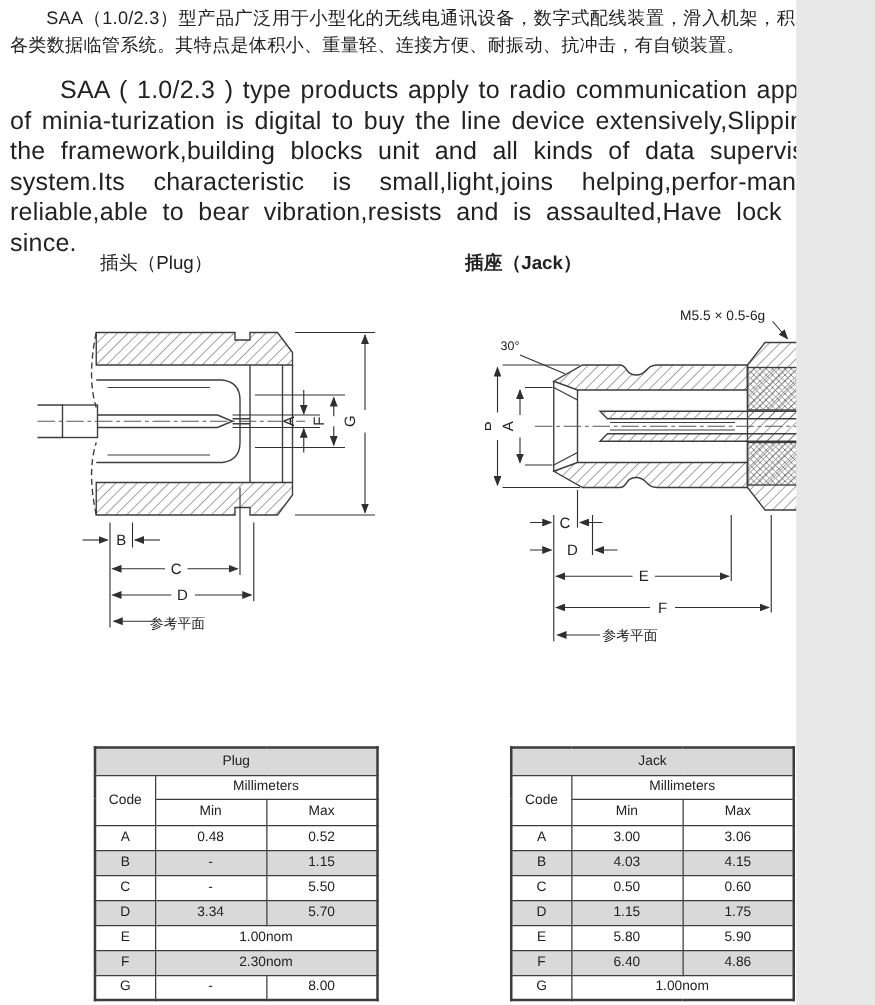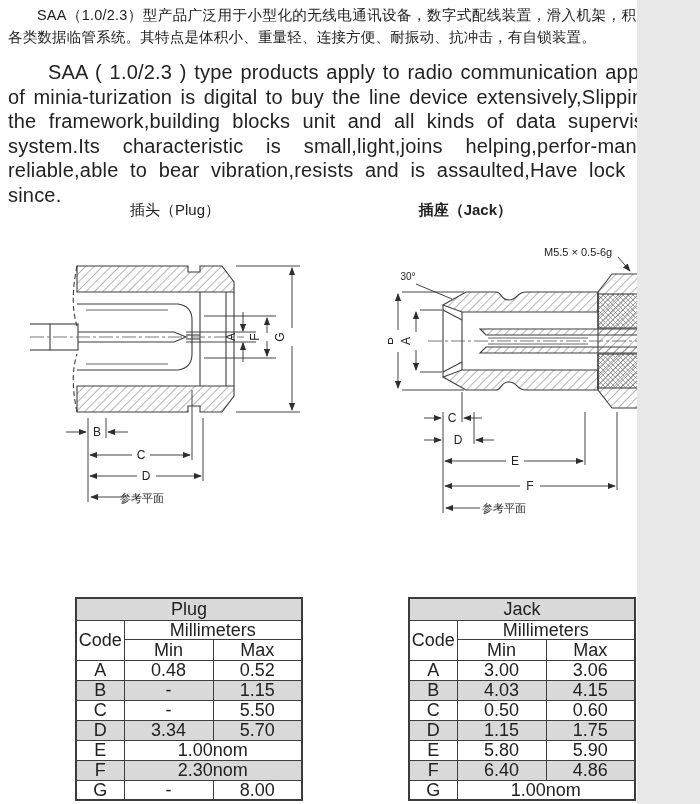--- a/index.html
+++ b/index.html
@@ -3,28 +3,28 @@
 <meta charset="utf-8">
 <style>
   html,body{margin:0;padding:0;background:#e8e8e8;}
   #page{position:relative;width:598px;height:804px;background:#ffffff;overflow:hidden;
         font-family:"Liberation Sans","DejaVu Sans",sans-serif;color:#222;padding-left:39px;}
   .para{position:absolute;margin:0;text-align:justify;letter-spacing:.2px;}
   .p-cn{left:8px;top:5px;width:688px;font-size:14.5px;line-height:21.5px;text-indent:2em;}
   .p-en{left:8px;top:60px;width:688px;font-size:20px;line-height:24.5px;text-indent:2em;}
   .heading{position:absolute;left:8px;top:162px;margin:0;font-size:16px;font-weight:bold;letter-spacing:.3px;}
   .heading .hen{margin-left:8px;}
-  .sub{position:absolute;width:140px;text-align:right;font-size:15px;}
+  .sub{position:absolute;width:140px;text-align:left;font-size:15px;}
   .sub-plug{left:80px;top:201px;}
   .sub-jack{left:372px;top:201px;font-weight:bold;}
   .drawing{position:absolute;}
   .d-plug{left:28px;top:230px;}
   .d-jack{left:388px;top:230px;}
   table.dims{position:absolute;border-collapse:collapse;table-layout:fixed;width:226px;
-             border:2px solid #3c3c3c;font-size:18px;}
+             border:2px solid #3c3c3c;font-size:11px;}
   .t-plug{left:75px;top:597px;}
   .t-jack{left:408px;top:597px;}
   table.dims th,table.dims td{border:1px solid #3c3c3c;text-align:center;padding:0;
              font-weight:normal;color:#222;line-height:1;}
   tr.r-title{height:22px;}
   tr.r-unit{height:19px;}
   tr.r-mm{height:21px;}
   tr.r-data{height:20px;}
   col.c-code{width:48px;} col.c-min{width:89px;} col.c-max{width:89px;}
   tr.shade td,tr.shade th{background:#d9d9d9;}

